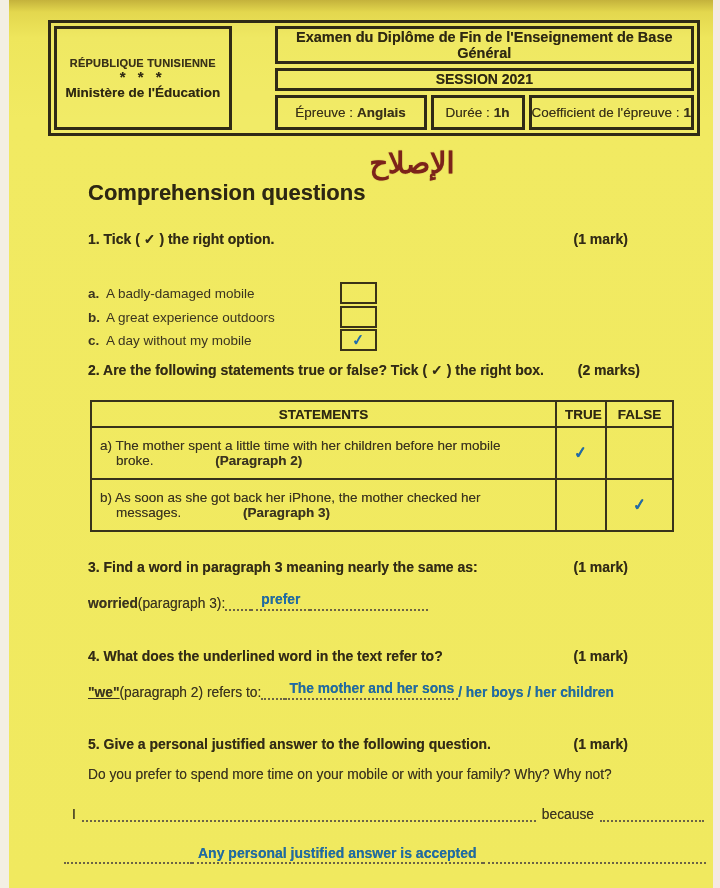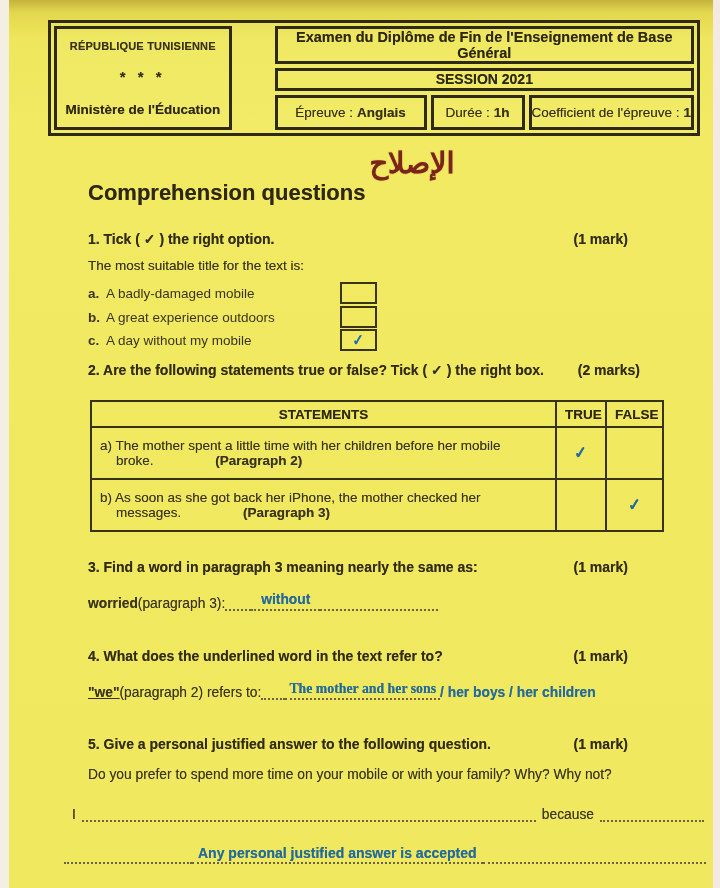--- a/index.html
+++ b/index.html
@@ -13,21 +13,21 @@
   .ink{text-shadow:0 0 .6px rgba(52,46,20,.55);}
 
   
   .header-box{
     position:absolute;left:48px;top:20px;width:652px;height:116px;
     border:3px solid #2f2a16;box-sizing:border-box;
     display:flex;padding:3px;gap:4px;background:rgba(244,238,120,.25);
   }
   .header-left{
     width:186px;border:3px solid #2f2a16;box-sizing:border-box;
-    display:flex;flex-direction:column;align-items:center;justify-content:center;gap:21px;text-align:center;
+    display:flex;flex-direction:column;align-items:center;justify-content:center;gap:4px;text-align:center;
   }
   .hl-line1{font-size:11px;letter-spacing:.2px;font-weight:600;color:#3a3218;}
   .hl-stars{font-size:15px;font-weight:700;letter-spacing:4px;line-height:8px;color:#332c14;}
   .hl-line2{font-size:13.5px;font-weight:700;color:#2e2812;}
   .header-right{flex:1;display:flex;flex-direction:column;gap:4px;padding-left:39px;}
   .hr-row1{border:3px solid #2f2a16;box-sizing:border-box;flex:1;display:flex;align-items:center;justify-content:center;
            font-size:14.5px;font-weight:700;color:#2e2812;text-align:center;}
   .hr-row2{border:3px solid #2f2a16;box-sizing:border-box;height:23px;display:flex;align-items:center;justify-content:center;
            font-size:14px;font-weight:700;color:#2e2812;}
   .hr-row3{display:flex;gap:4px;height:36px;}
@@ -65,21 +65,21 @@
   .checkbox{position:absolute;left:252px;top:0px;width:33px;height:18px;border:2.5px solid #3a3317;
             display:flex;align-items:center;justify-content:center;}
   .tickmark{color:#1e6cae;font-weight:700;font-size:15px;line-height:14px;transform:rotate(-6deg);}
 
   
   .tbl{position:absolute;left:90px;top:400px;width:572px;border-collapse:collapse;table-layout:fixed;}
   .tbl td,.tbl th{border:2.5px solid #38321b;padding:4px 8px;font-size:13.5px;color:#3b3420;box-sizing:border-box;}
   .tbl th{font-weight:700;text-align:center;height:26px;color:#2e2812;margin-left:24px;}
   .col-st{width:465px;}
   .col-true{width:50px;}
-  .col-false{width:57px;border-radius:8px;}
+  .col-false{width:67px;border-radius:8px;}
   .st-cell{height:52px;vertical-align:middle;}
   .st-line2{padding-left:16px;}
   .st-para{font-weight:700;margin-left:58px;}
   .tick-cell{text-align:center;vertical-align:middle;}
   .tbl .tickmark{display:inline-block;font-size:16px;}
 
   
   .ansrow{position:absolute;left:88px;font-size:13.8px;color:#3b3420;display:flex;align-items:flex-end;}
   .q3-answer-row{top:592px;}
   .q4-answer-row{top:681px;}
@@ -135,21 +135,20 @@
   </div>
 
   <div class="correction-ar">الإصلاح</div>
 
   <div class="section-title ink">Comprehension questions</div>
 
   <div class="qline q1line ink">
     <span>1.  Tick ( ✓ ) the right option.</span>
     <span>(1 mark)</span>
   </div>
-  <div class="plain q1-intro ink">The most suitable title for the text is:</div>
 
   <div class="options">
     <div class="option-row">
       <span class="opt-letter">a.</span>
       <span>A badly-damaged mobile</span>
       <span class="checkbox">
           <span class="tickmark"></span>
         </span>
     </div>
     <div class="option-row">
@@ -206,33 +205,33 @@
     </table>
 
   <div class="qline q3line ink">
     <span>3. Find a word in paragraph 3 meaning nearly the same as:</span>
     <span>(1 mark)</span>
   </div>
   <div class="ansrow q3-answer-row ink">
     <span class="bold">worried</span>
     <span> (paragraph 3): </span>
     <span class="dotseg" style="width:26px;"></span>
-    <span class="answer-on-line blue">without</span>
+    <span class="answer-on-line blue">prefer</span>
     <span class="dotseg" style="width:118px;"></span>
   </div>
 
   <div class="qline q4line ink">
     <span>4. What does the underlined word in the text refer to?</span>
     <span>(1 mark)</span>
   </div>
   <div class="ansrow q4-answer-row ink">
     <span class="uword">"we"</span>
     <span> (paragraph 2) refers to: </span>
     <span class="dotseg" style="width:24px;"></span>
-    <span class="answer-on-line blue" style="padding:0 4px;font-family:Liberation Serif, serif;">The mother and her sons</span>
+    <span class="answer-on-line blue" style="padding:0 4px;">The mother and her sons</span>
     <span class="blue"> / her boys / her children</span>
   </div>
 
   <div class="qline q5line ink">
     <span>5. Give a personal justified answer to the following question.</span>
     <span>(1 mark)</span>
   </div>
   <div class="plain q5-question ink">Do you prefer to spend more time on your mobile or with your family? Why? Why not?</div>
 
   <div class="because-row ink">

